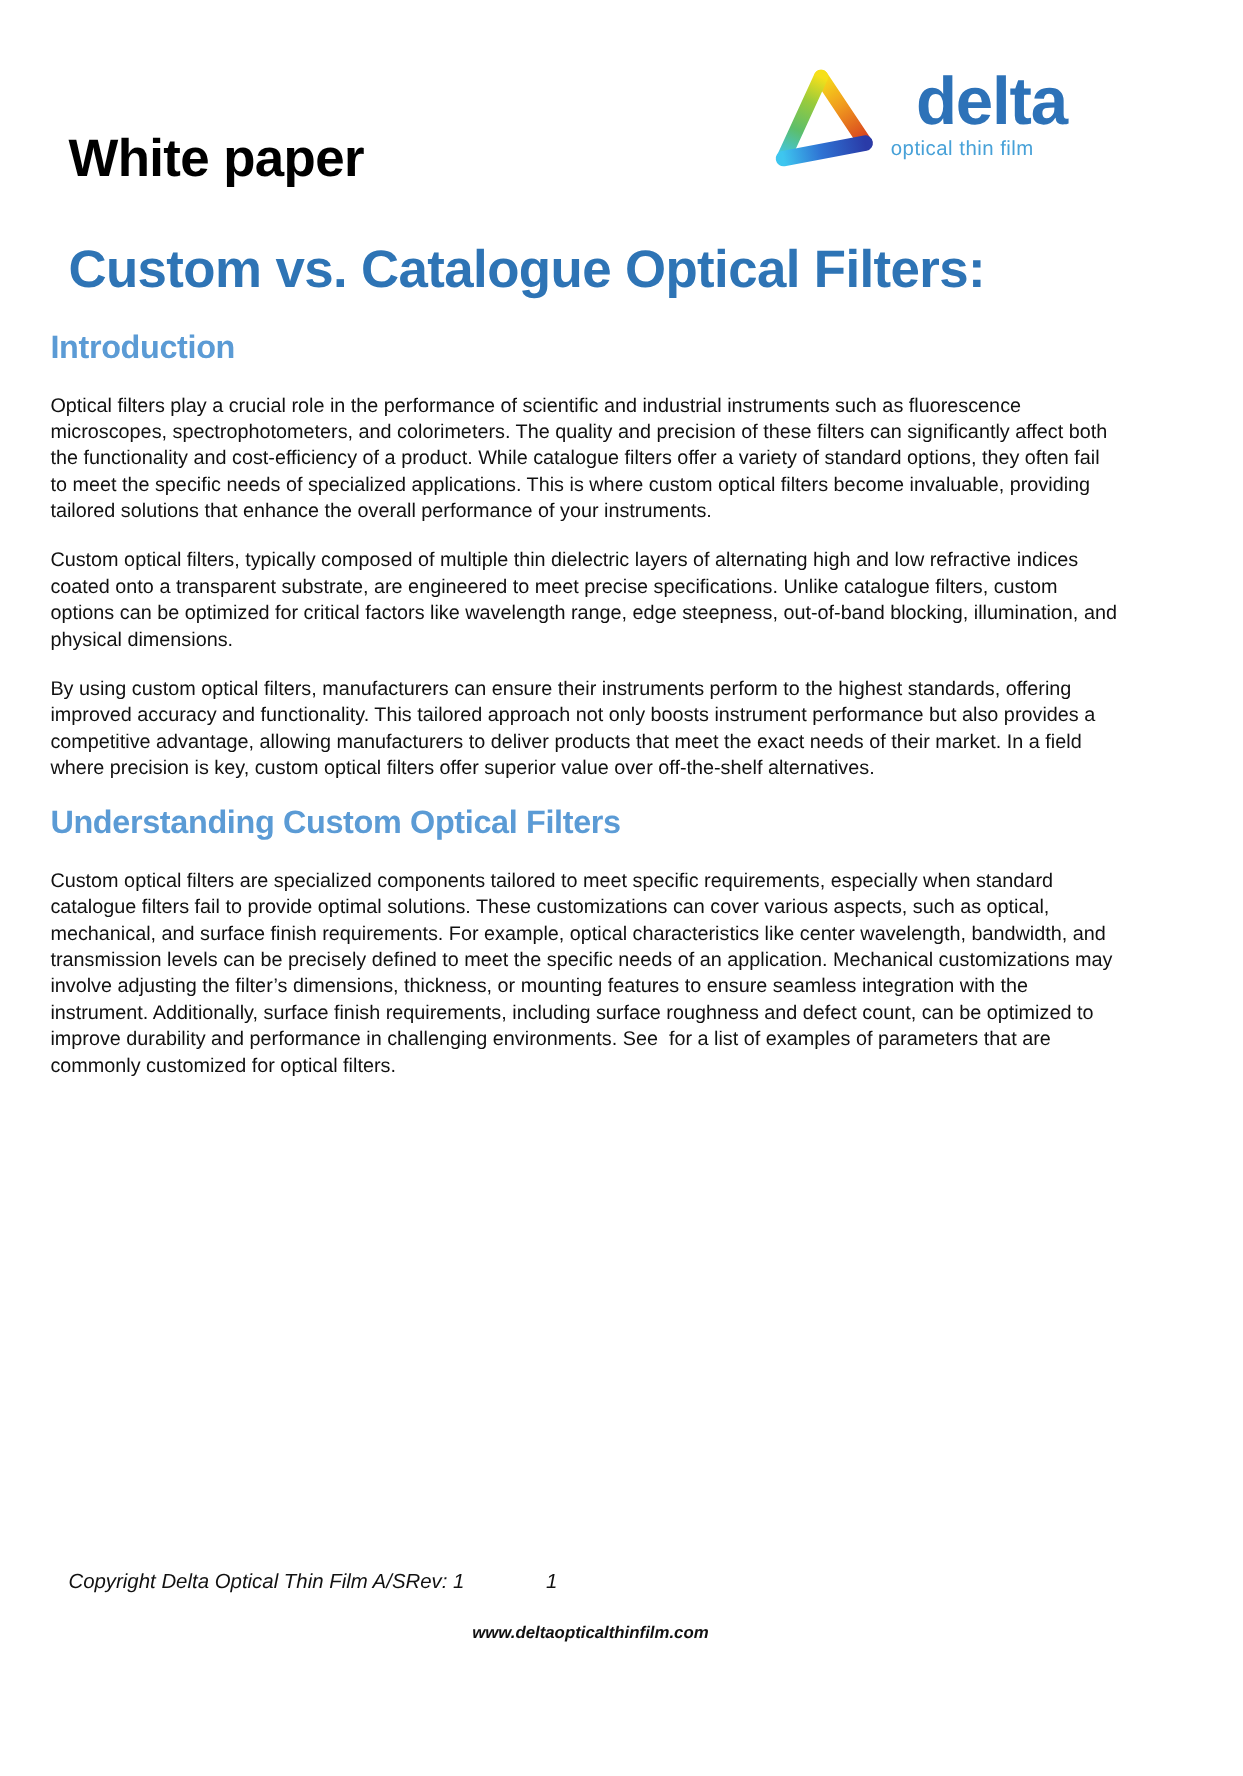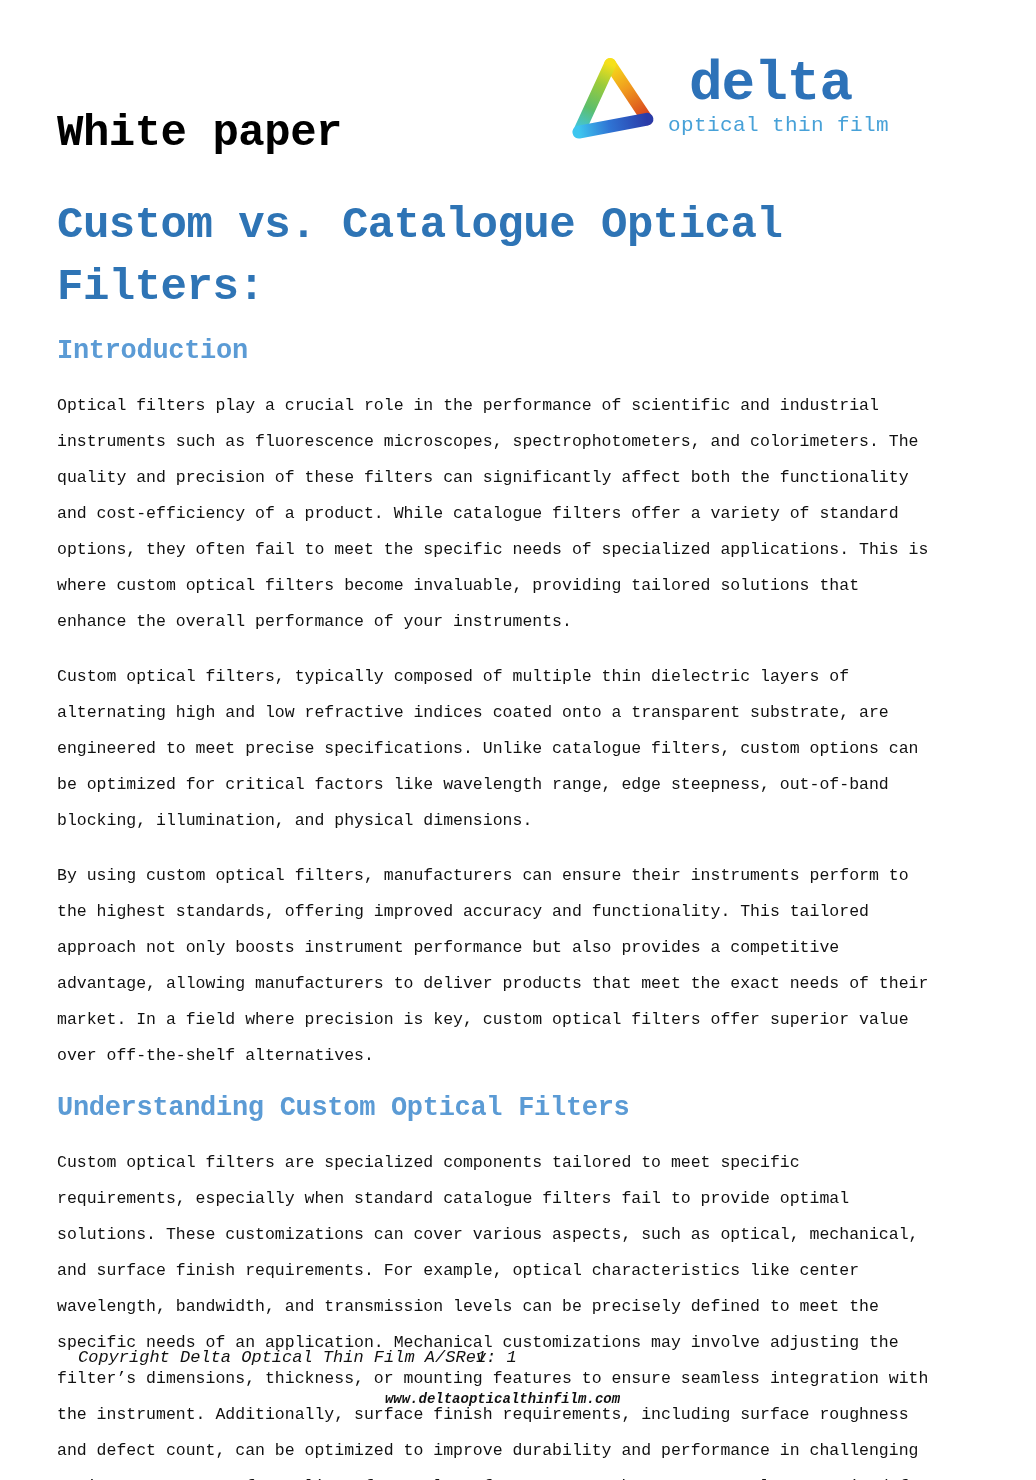--- a/index.html
+++ b/index.html
@@ -5,21 +5,20 @@
   * { margin: 0; padding: 0; box-sizing: border-box; }
   html, body { background: #ffffff; }
   body { font-family: "Liberation Sans", sans-serif; }
 
   .page {
     position: relative;
     width: 984px;
     height: 1480px;
     background: #ffffff;
     overflow: hidden;
-    font-family: Liberation Mono, monospace;
   }
 
   .header {
     display: flex;
     justify-content: space-between;
     align-items: flex-start;
     padding: 50px 95px 0 57px;
   }
   .doc-label {
     margin-top: 58px;
@@ -33,62 +32,61 @@
   .logo-text { margin-left: 10px; margin-top: 6px; }
   .logo-name {
     font-size: 56px;
     font-weight: bold;
     letter-spacing: -1px;
     line-height: 1.0;
     color: var(--logo-blue, #2D72B8);
     margin-left: 21px;
   }
   .logo-tagline {
-    font-size: 21px;
+    font-size: 17px;
     letter-spacing: 0.4px;
     margin-top: 2px;
     color: var(--logo-light-blue, #47A1D8);
   }
 
   .main-title {
     margin: 36px 57px 0 57px;
     font-size: 44px;
     font-weight: bold;
     letter-spacing: -0.5px;
     line-height: 62px;
     color: var(--title-blue, #2E74B5);
   }
   .main-title span { display: block; }
 
-  .content { padding: 0 51px 0 57px; }
+  .content { padding: 0 51px 0 42px; }
 
   .section-heading {
     margin-top: 19px;
     margin-bottom: 22px;
     font-size: 27px;
     font-weight: bold;
     letter-spacing: -0.3px;
     color: var(--heading-blue, #5B9BD5);
   }
   .content h2:first-child { margin-top: 18px; }
 
   .content p {
     font-size: 16.5px;
-    line-height: 36px;
+    line-height: 22px;
     margin-bottom: 19px;
     color: var(--body-text, #111111);
     white-space: pre-wrap;
   }
 
   .footer {
     position: absolute;
     left: 0;
     right: 0;
-    top: 1348px;
-    padding-left: 21px;
+    top: 1308px;
   }
   .copyright-line {
     position: relative;
     padding-left: 57px;
     font-style: italic;
     font-size: 17px;
     color: #111111;
   }
   .page-number {
     position: absolute;

